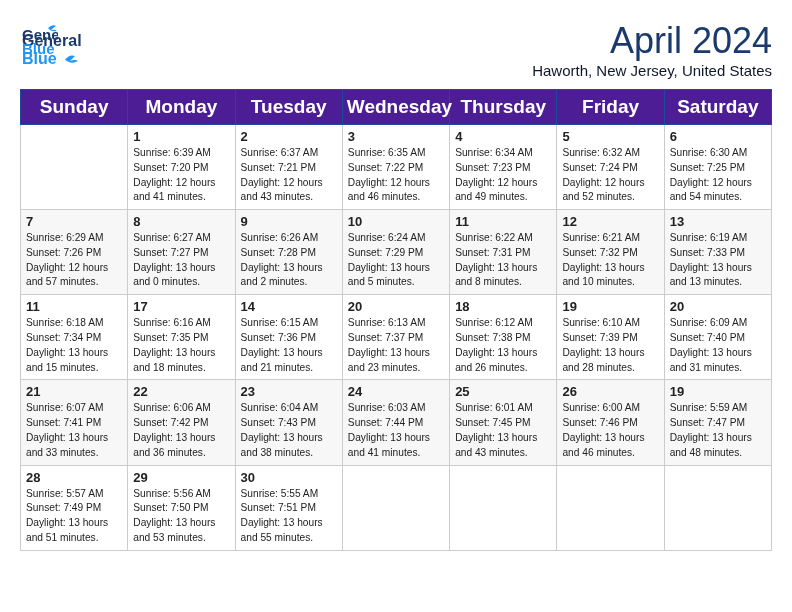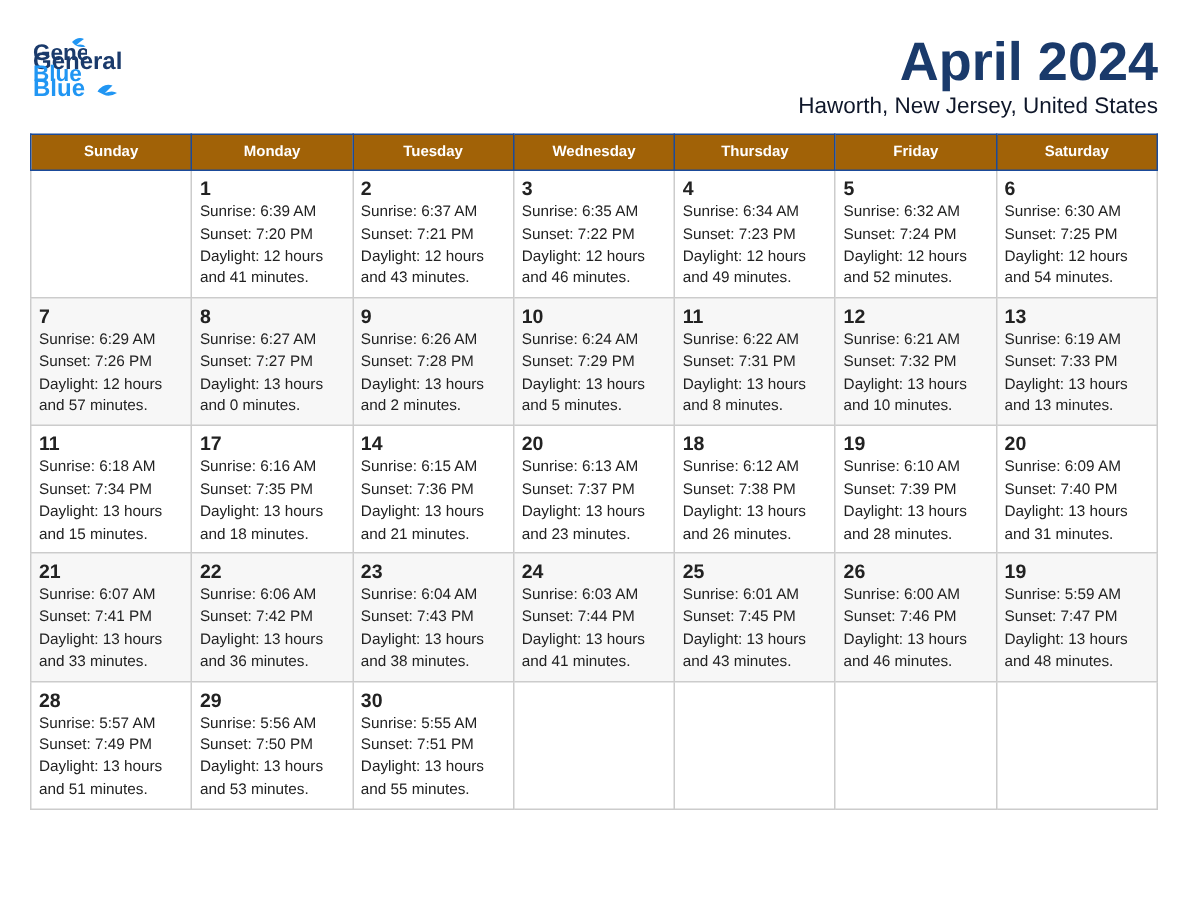--- a/index.html
+++ b/index.html
@@ -20,35 +20,35 @@
       display: flex;
       flex-direction: column;
       align-items: flex-start;
     }
     .title-block {
       text-align: right;
     }
     .month-title {
       font-size: 36px;
       color: #1a3a6b;
-      font-weight: bold;
+      font-weight: normal;
     }
     .location {
       font-size: 15px;
       color: #0f172a;
     }
     table {
       width: 100%;
       border-collapse: collapse;
       table-layout: fixed;
     }
     th {
-      background: #a16207;
+      background: #4c1d95;
       color: #fff;
-      font-size: 10px;
+      font-size: 19px;
       font-weight: bold;
       padding: 6px 4px;
       text-align: center;
       border: 1px solid #1a4a9a;
     }
     td {
       border: 1px solid #ccc;
       vertical-align: top;
       padding: 4px 5px;
       height: 80px;

